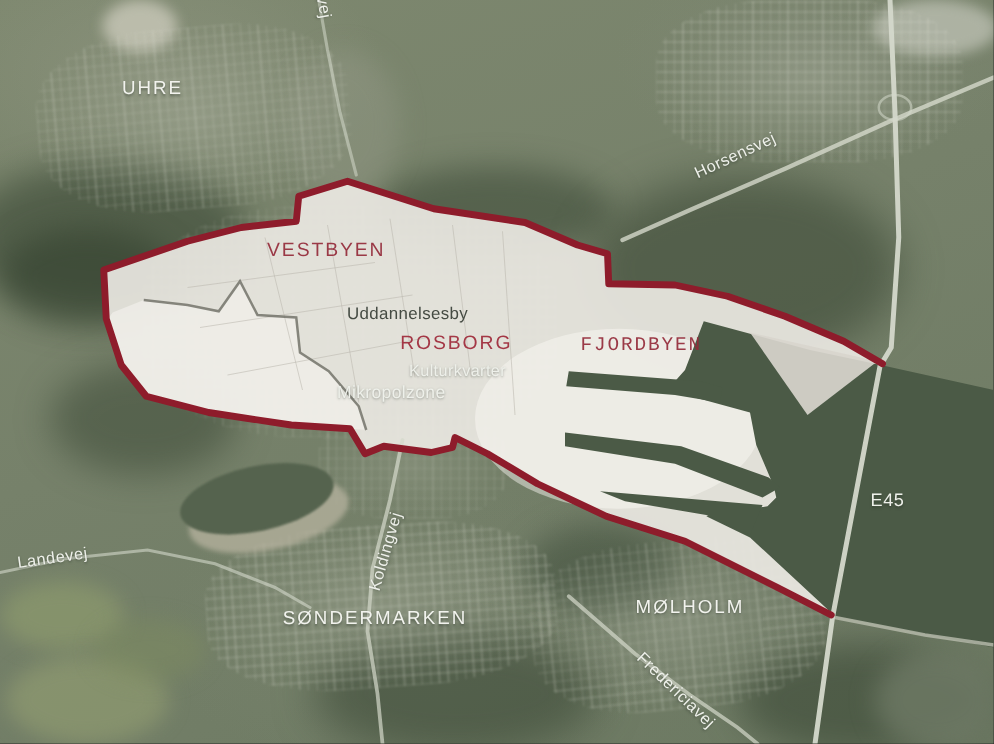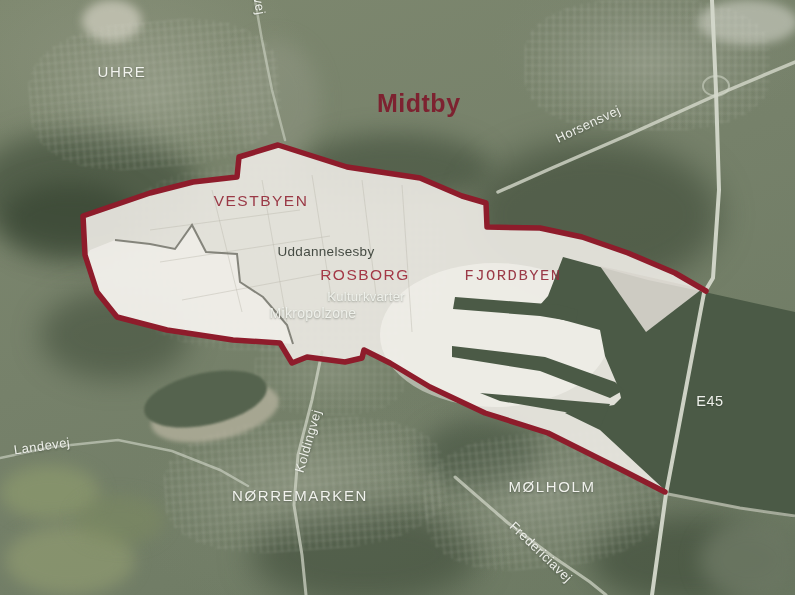--- a/index.html
+++ b/index.html
@@ -106,29 +106,28 @@
       <path d="M455,477 L508,523 L552,556 L590,582 L606,595" stroke-width="3" opacity=".7"></path>
       <path d="M795,62 L712,97 L628,135 L552,168 L498,192" stroke-width="3.5" opacity=".8"></path>
       <ellipse cx="716" cy="86" rx="13" ry="10" stroke-width="2" opacity=".55"></ellipse>
       <path d="M712,0 L716,90 L719,190 L713,278 L704,293 L666,494 L652,595" stroke-width="4" opacity=".95"></path>
     </g>
 
     <path d="M706,291 L675,273 L628,253 L582,237 L540,228 L487,227 L486,203 L462,196 L420,178 L347,167 L278,145 L239,157 L237,177 L193,182 L150,193 L83,216 L85,255 L97,292 L117,317 L167,330 L233,340 L280,343 L292,363 L307,357 L345,362 L362,358 L364,350 L390,363 L430,387 L485,413 L548,433 L582,450 L622,470 L665,492" stroke="#8e1c2b" stroke-width="5.5" fill="none" stroke-linejoin="round" stroke-linecap="round"></path>
   </svg>
 
   <div class="map-title">
-    <div>Midtby</div>
   </div>
 
   <div class="label district-label" style="left:261px;top:201px;">VESTBYEN</div>
   <div class="label district-label" style="left:365px;top:275px;color:rgba(160,46,62,.95);">ROSBORG</div>
   <div class="label district-label" style="left:513px;top:276px;font-family:Liberation Mono, monospace;">FJORDBYEN</div>
 
   <div class="label area-label" style="left:122px;top:71px;">UHRE</div>
-  <div class="label area-label" style="left:300px;top:495px;">NØRREMARKEN</div>
+  <div class="label area-label" style="left:300px;top:495px;">SØNDERMARKEN</div>
   <div class="label area-label" style="left:552px;top:486px;">MØLHOLM</div>
 
   <div class="label zone-dark" style="left:326px;top:251px;">Uddannelsesby</div>
   <div class="label zone-white" style="left:366px;top:296px;">Kulturkvarter</div>
   <div class="label zone-white" style="left:313px;top:313px;font-size:14px;text-align:right;">Mikropolzone</div>
 
   <div class="label road-label" style="left:256px;top:-14px;transform:translate(-50%,-50%) rotate(80deg);">Jellingvej</div>
   <div class="label road-label" style="left:588px;top:124px;transform:translate(-50%,-50%) rotate(-25deg);">Horsensvej</div>
   <div class="label road-label" style="left:308px;top:441px;transform:translate(-50%,-50%) rotate(-74deg);">Koldingvej</div>
   <div class="label road-label" style="left:541px;top:552px;transform:translate(-50%,-50%) rotate(44deg);">Fredericiavej</div>

